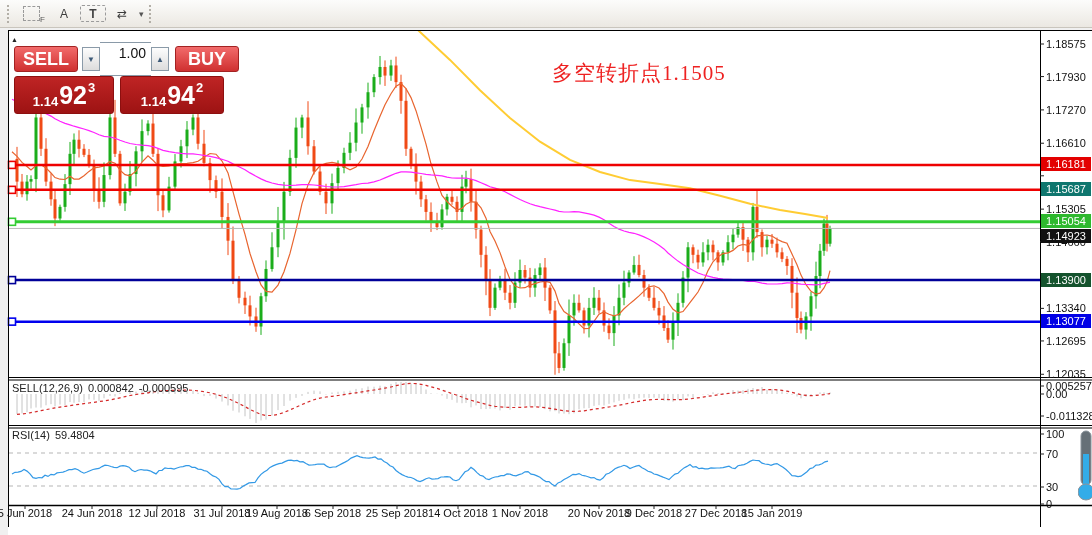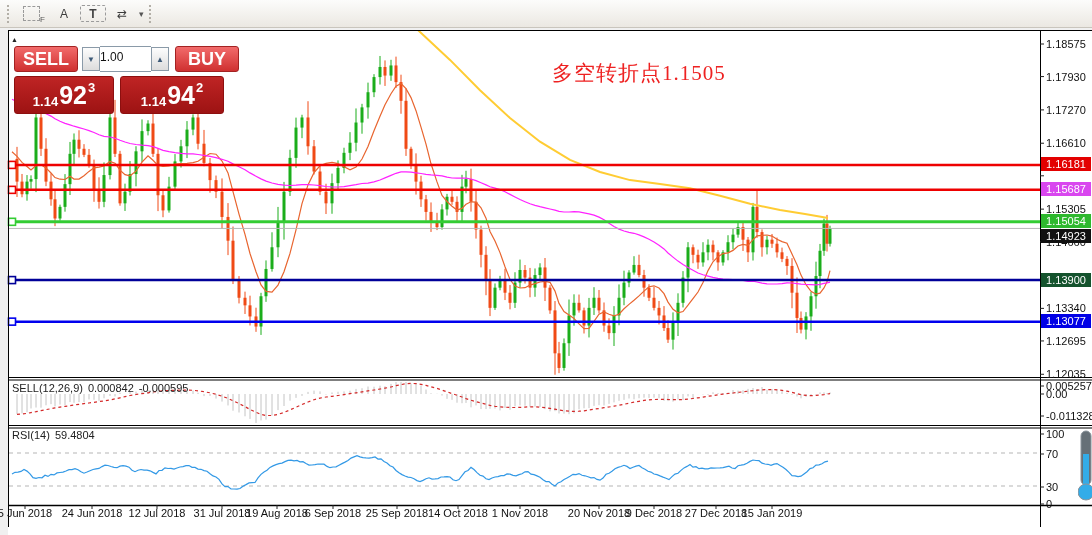--- a/index.html
+++ b/index.html
@@ -37,21 +37,21 @@
 
   
   #trade-panel{left:14px;top:46px;width:226px;}
   #tp-row1{display:flex;align-items:center;height:26px;}
   .tp-btn{width:62px;height:24px;border:1px solid #a32222;border-radius:3px;
     background:linear-gradient(#f26b6b,#cf3030);color:#fff;font-size:18px;font-weight:bold;
     display:flex;align-items:center;justify-content:center;}
   .spin-btn{width:16px;height:22px;border:1px solid #8a9aa8;background:linear-gradient(#fdfdfd,#dcdcdc);
     font-size:8px;color:#3d5a78;display:flex;align-items:center;justify-content:center;}
   #vol-input{width:46px;height:20px;border:1px solid #8a9aa8;border-left:none;border-right:none;
-    font-size:12px;color:#111;text-align:left;padding:0 5px 4px 0;font-family:"Liberation Sans",sans-serif;}
+    font-size:14px;color:#111;text-align:right;padding:0 5px 12px 0;font-family:"Liberation Sans",sans-serif;}
   #spin-down{margin-left:4px;}
   #buy-btn{margin-left:6px;}
   #tp-row2{display:flex;margin-top:4px;}
   .tile{height:38px;border-radius:3px;border:1px solid #8d0f0f;background:linear-gradient(#bf2424,#9d1313);
     color:#fff;display:flex;align-items:flex-end;justify-content:center;padding:0 4px;box-sizing:border-box;}
   #sell-tile{width:100px;}
   #buy-tile{width:104px;margin-left:6px;}
   .tile-small{font-size:13px;font-weight:bold;margin:0 1px 4px 0;}
   .tile-big{font-size:25px;font-weight:bold;line-height:36px;}
   .tile-sup{font-size:13px;font-weight:bold;margin:3px 0 0 1px;align-self:flex-start;}
@@ -693,21 +693,21 @@
       <div class="axis-label" style="top: 334.94px;">1.12695</div>
       <div class="axis-label" style="top: 368.27px;">1.12035</div>
       <div class="axis-label" style="top: 380px;">0.005257</div>
       <div class="axis-label" style="top: 388px;">0.00</div>
       <div class="axis-label" style="top: 410px;">-0.011328</div>
       <div class="axis-label" style="top: 428px;">100</div>
       <div class="axis-label" style="top: 448px;">70</div>
       <div class="axis-label" style="top: 481px;">30</div>
       <div class="axis-label" style="top: 498px;">0</div>
       <div class="axis-badge" style="top: 157.397px; background: rgb(227, 0, 0);">1.16181</div>
-      <div class="axis-badge" style="top: 182.344px; background: #d946ef;">1.15687</div>
+      <div class="axis-badge" style="top: 182.344px; background: #0f766e;">1.15687</div>
       <div class="axis-badge" style="top: 214.31px; background: rgb(46, 184, 46);">1.15054</div>
       <div class="axis-badge" style="top: 229.31px; background: rgb(17, 17, 17);">1.14923</div>
       <div class="axis-badge" style="top: 272.587px; background: #14532d;">1.13900</div>
       <div class="axis-badge" style="top: 314.149px; background: rgb(0, 0, 230);">1.13077</div>
       <div class="date-label" style="left: 25px;">5 Jun 2018</div>
       <div class="date-label" style="left: 92px;">24 Jun 2018</div>
       <div class="date-label" style="left: 157px;">12 Jul 2018</div>
       <div class="date-label" style="left: 222px;">31 Jul 2018</div>
       <div class="date-label" style="left: 277px;">19 Aug 2018</div>
       <div class="date-label" style="left: 333px;">6 Sep 2018</div>

